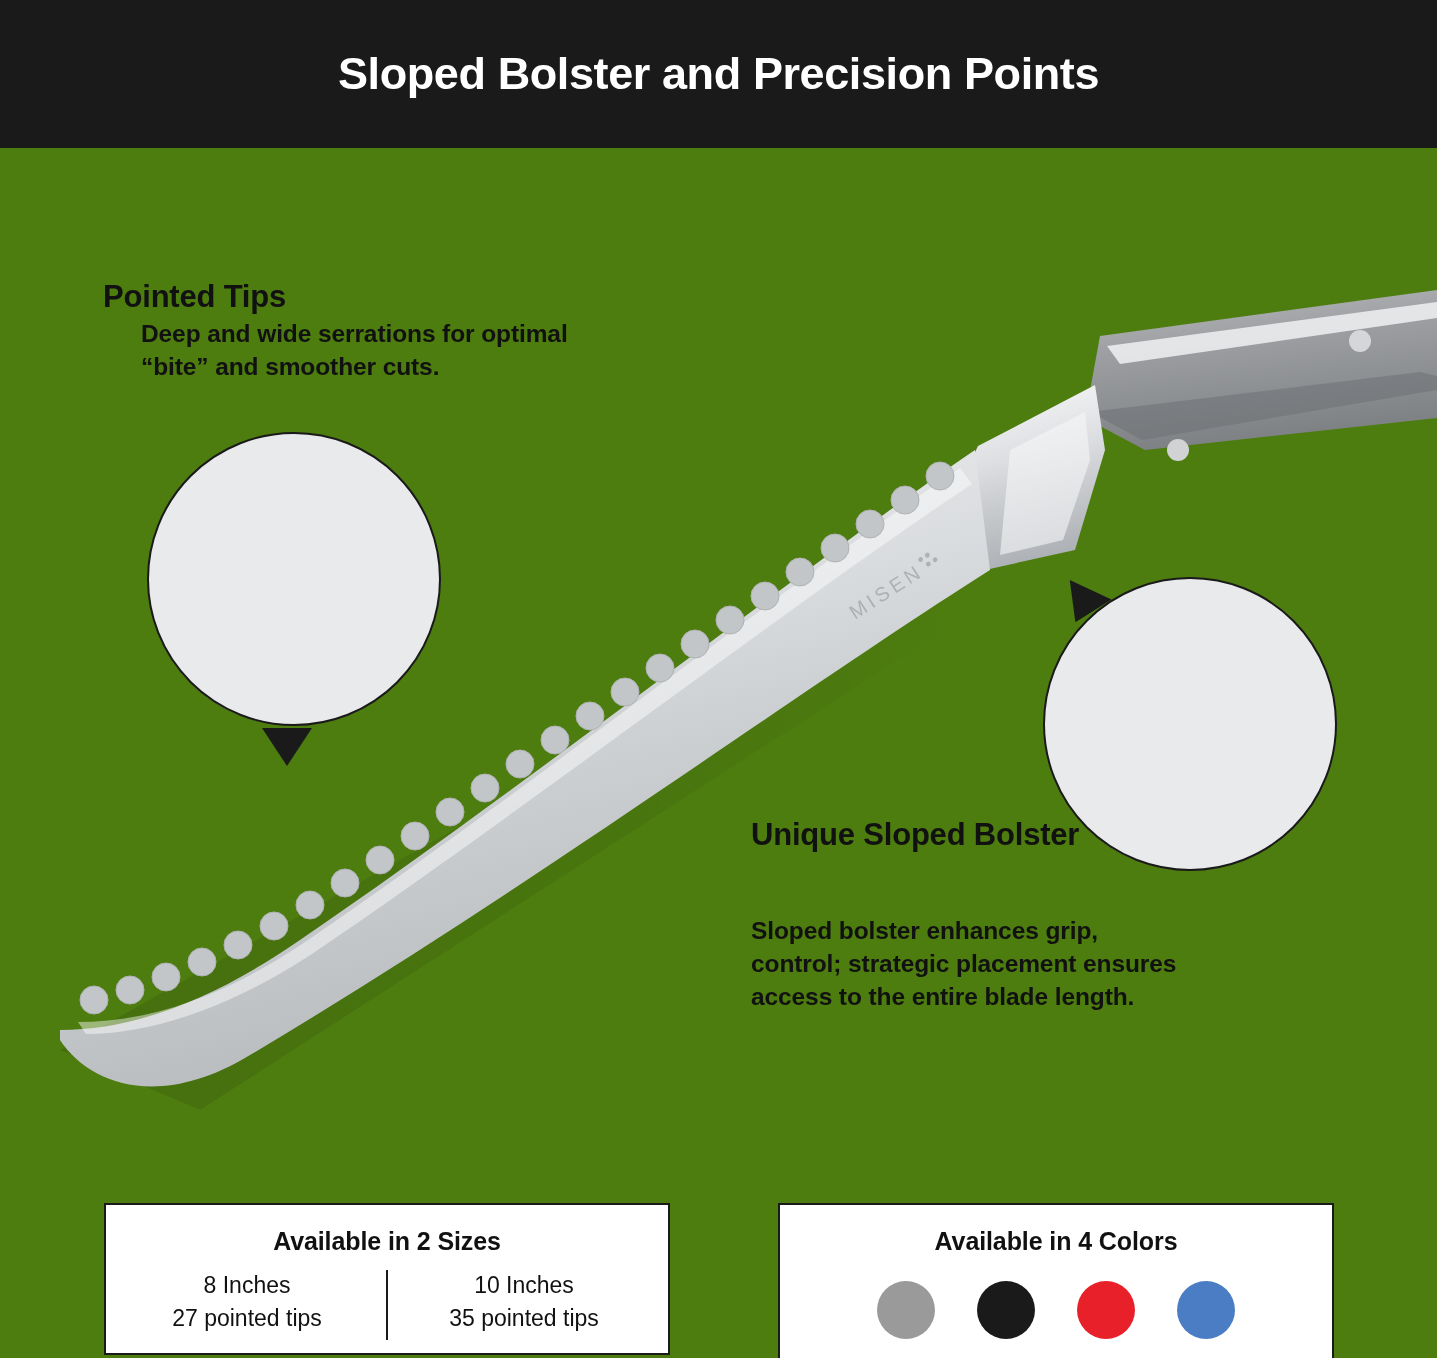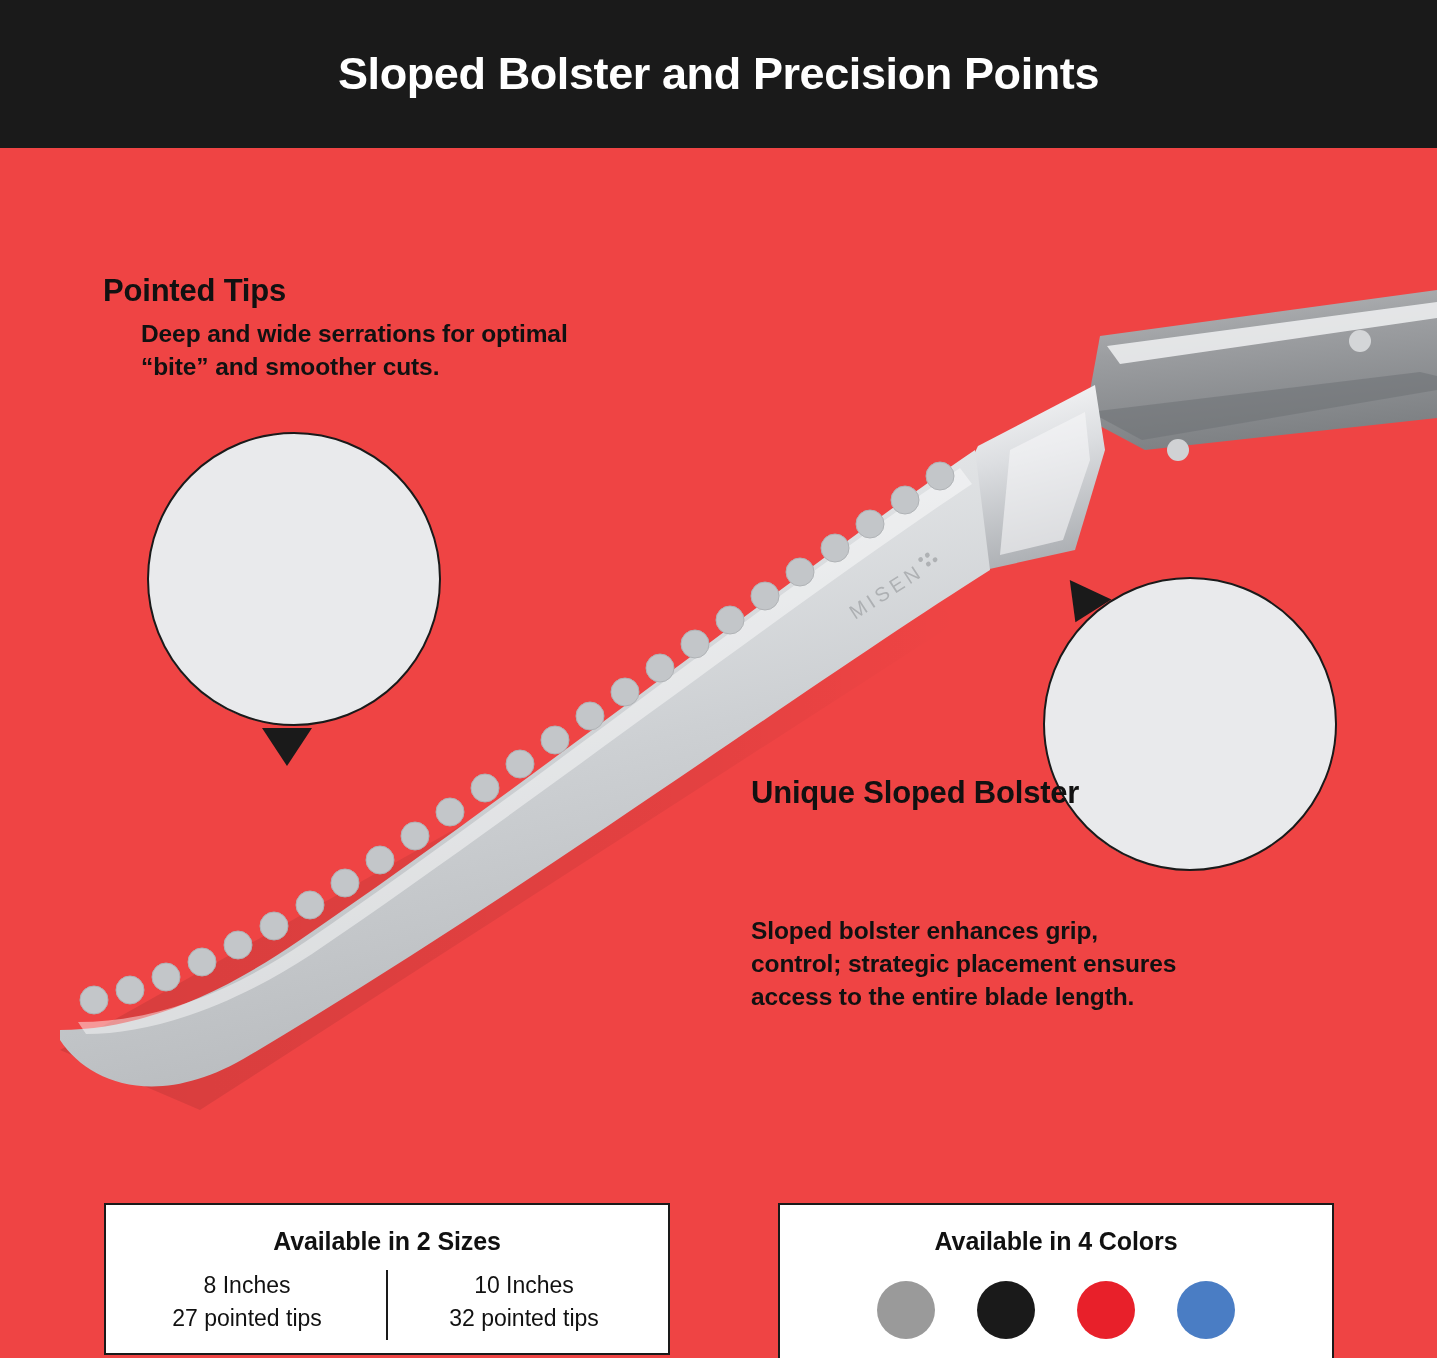--- a/index.html
+++ b/index.html
@@ -8,21 +8,21 @@
     background: #ffffff;
   }
   body {
     font-family: "Liberation Sans", sans-serif;
     -webkit-font-smoothing: antialiased;
   }
   #page {
     position: relative;
     width: 1437px;
     height: 1358px;
-    background: #ef4444;
+    background: #4d7c0f;
     overflow: hidden;
   }
 
   
   #header-bar {
     position: absolute;
     left: 0;
     top: 0;
     width: 1437px;
     height: 148px;
@@ -45,34 +45,35 @@
   }
 
   
   .callout-heading {
     position: absolute;
     color: #111111;
     font-size: 31px;
     font-weight: bold;
     line-height: 1.12;
     letter-spacing: -0.2px;
+    margin-top: 6px;
   }
   .callout-body {
     position: absolute;
     color: #111111;
     font-size: 24.5px;
     font-weight: bold;
     line-height: 1.34;
     letter-spacing: -0.1px;
   }
 
   #pointed-tips-heading { left: 103px; top: 274px; width: 420px; }
   #pointed-tips-body    { left: 103px; top: 318px; width: 470px; margin-left: 38px; }
 
-  #sloped-bolster-heading { left: 751px; top: 776px; width: 330px; }
+  #sloped-bolster-heading { left: 751px; top: 812px; width: 330px; }
   #sloped-bolster-body    { left: 751px; top: 915px; width: 430px; }
 
   
   #knife-figure {
     position: absolute;
     left: 0;
     top: 150px;
     width: 1437px;
     height: 1030px;
   }
@@ -320,21 +321,21 @@
 
   <div class="info-box" id="sizes-box">
     <div class="info-box-title">Available in 2 Sizes</div>
     <div id="size-divider"></div>
     <div class="size-col" id="size-col-0">
       <div>8 Inches</div>
       <div>27 pointed tips</div>
     </div>
     <div class="size-col" id="size-col-1">
       <div>10 Inches</div>
-      <div>32 pointed tips</div>
+      <div>35 pointed tips</div>
     </div>
   </div>
 
   <div class="info-box" id="colors-box">
     <div class="info-box-title">Available in 4 Colors</div>
     <div id="color-swatches">
       <div class="swatch" style="background: rgb(154, 154, 154);"></div>
       <div class="swatch" style="background: rgb(26, 26, 26);"></div>
       <div class="swatch" style="background: rgb(232, 32, 42);"></div>
       <div class="swatch" style="background: rgb(74, 125, 196);"></div>

